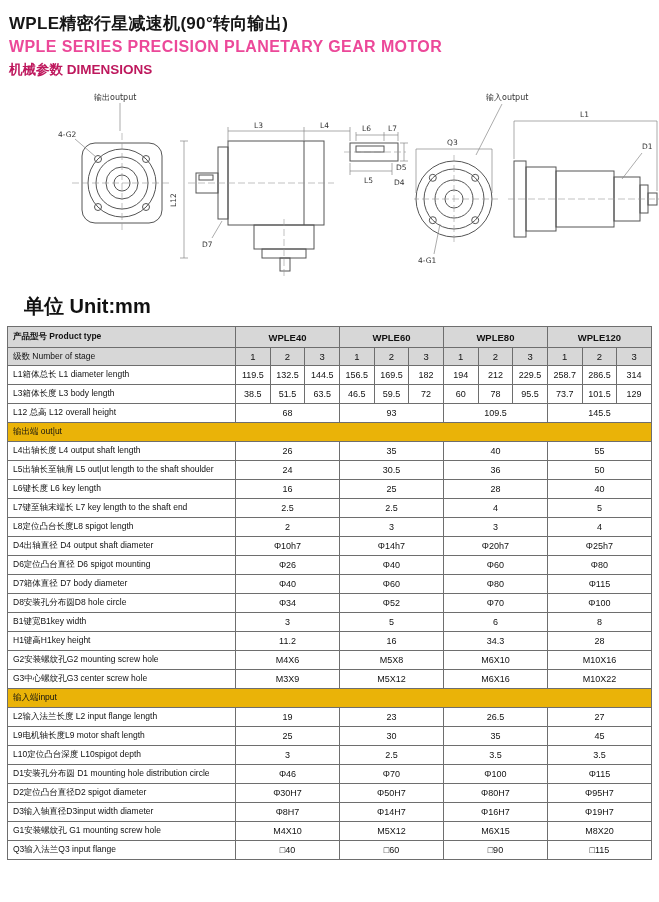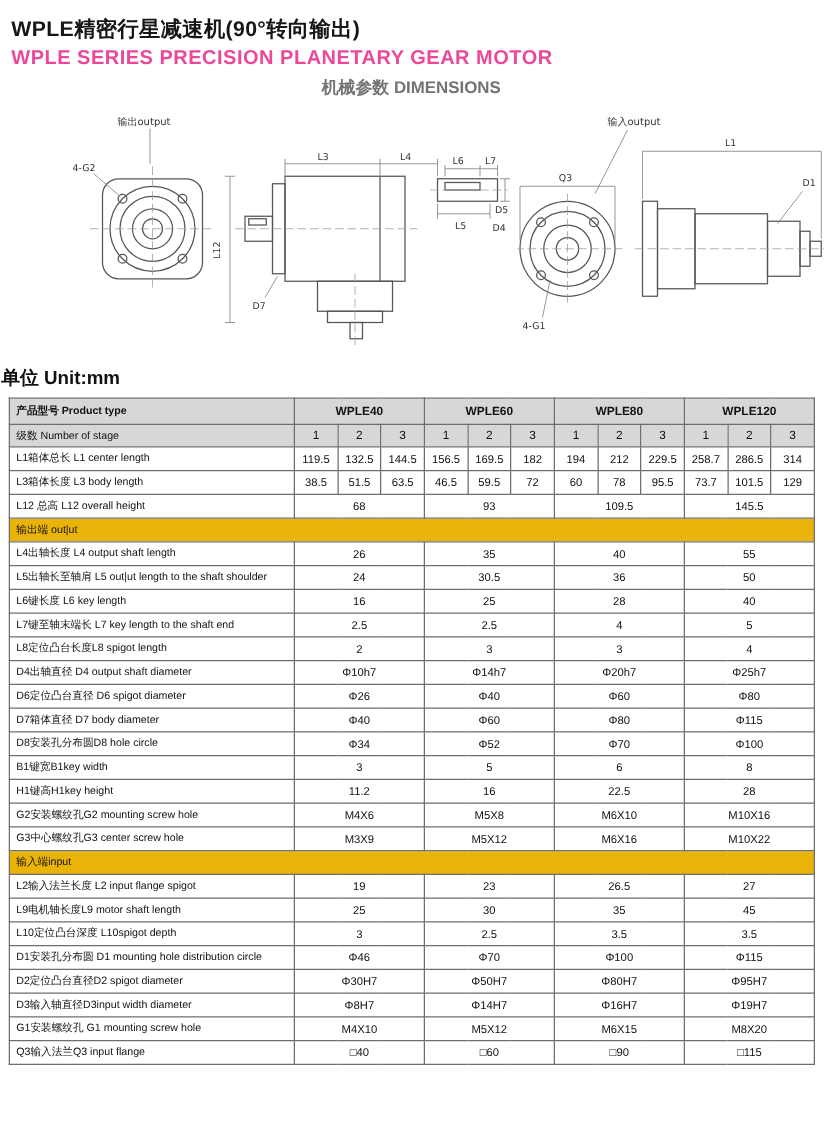--- a/index.html
+++ b/index.html
@@ -1,28 +1,28 @@
 <!DOCTYPE html>
 <html><head>
 <meta charset="utf-8">
 <style>
   * { margin:0; padding:0; box-sizing:border-box; }
   html,body { width:659px; height:902px; background:#fff; color:#111;
     font-family:"Liberation Sans", sans-serif; }
   .header { padding:12px 10px 0 9px; }
   .title-cn { font-size:17px; font-weight:bold; letter-spacing:.3px; color:#161616; }
   .title-en { font-size:16px; font-weight:bold; letter-spacing:.4px; color:#ec4899; margin-top:3px; }
-  .subtitle { font-size:13.5px; font-weight:bold; margin-top:5px; color:#737373;text-align:center; }
+  .subtitle { font-size:13.5px; font-weight:bold; margin-top:5px; color:#be185d; }
   .drawings { position:relative; height:196px; margin-top:12px; }
   .drawing { position:absolute; top:0; }
   #drawing-output { left:58px; }
   #drawing-input { left:414px; }
   svg text { fill:#333; font-family:"DejaVu Sans", sans-serif; font-size:7.5px; }
   svg text.cjk { font-size:8px; }
-  .unit { font-size:15px; font-weight:bold; margin:6px 0 6px 1px; }
+  .unit { font-size:20px; font-weight:bold; margin:6px 0 6px 24px; }
   table { border-collapse:collapse; width:645px; margin-left:7px; table-layout:fixed;padding-left:12px; }
   th, td { border:1px solid #6e6e6e; font-size:9px; text-align:center;
     height:19px; padding:1px 1px; overflow:hidden; white-space:nowrap; }
   thead th { background:#d7d7d7; font-size:9.5px; height:21px; }
   thead tr.stage-row th { font-weight:normal; height:18px; }
   .row-label { text-align:left; padding-left:5px; font-size:8.5px; }
   td.section-label { text-align:left; padding-left:5px; background:#eab308; font-size:8.5px; }
 </style>
 </head>
 <body>
@@ -198,21 +198,21 @@
       <th>1</th>
       <th>2</th>
       <th>3</th>
       <th>1</th>
       <th>2</th>
       <th>3</th>
     </tr>
   </thead>
   <tbody>
       <tr>
-        <td class="row-label">L1箱体总长 L1 center length</td>
+        <td class="row-label">L1箱体总长 L1 diameter length</td>
         <td>119.5</td>
         <td>132.5</td>
         <td>144.5</td>
         <td>156.5</td>
         <td>169.5</td>
         <td>182</td>
         <td>194</td>
         <td>212</td>
         <td>229.5</td>
         <td>258.7</td>
@@ -280,21 +280,21 @@
         <td colspan="3">4</td>
       </tr>
       <tr>
         <td class="row-label">D4出轴直径 D4 output shaft diameter</td>
         <td colspan="3">Φ10h7</td>
         <td colspan="3">Φ14h7</td>
         <td colspan="3">Φ20h7</td>
         <td colspan="3">Φ25h7</td>
       </tr>
       <tr>
-        <td class="row-label">D6定位凸台直径 D6 spigot diameter</td>
+        <td class="row-label">D6定位凸台直径 D6 spigot mounting</td>
         <td colspan="3">Φ26</td>
         <td colspan="3">Φ40</td>
         <td colspan="3">Φ60</td>
         <td colspan="3">Φ80</td>
       </tr>
       <tr>
         <td class="row-label">D7箱体直径 D7 body diameter</td>
         <td colspan="3">Φ40</td>
         <td colspan="3">Φ60</td>
         <td colspan="3">Φ80</td>
@@ -311,42 +311,42 @@
         <td class="row-label">B1键宽B1key width</td>
         <td colspan="3">3</td>
         <td colspan="3">5</td>
         <td colspan="3">6</td>
         <td colspan="3">8</td>
       </tr>
       <tr>
         <td class="row-label">H1键高H1key height</td>
         <td colspan="3">11.2</td>
         <td colspan="3">16</td>
-        <td colspan="3">22.5</td>
+        <td colspan="3">34.3</td>
         <td colspan="3">28</td>
       </tr>
       <tr>
         <td class="row-label">G2安装螺纹孔G2 mounting screw hole</td>
         <td colspan="3">M4X6</td>
         <td colspan="3">M5X8</td>
         <td colspan="3">M6X10</td>
         <td colspan="3">M10X16</td>
       </tr>
       <tr>
         <td class="row-label">G3中心螺纹孔G3 center screw hole</td>
         <td colspan="3">M3X9</td>
         <td colspan="3">M5X12</td>
         <td colspan="3">M6X16</td>
         <td colspan="3">M10X22</td>
       </tr>
       <tr>
         <td colspan="13" class="section-label">输入端input</td>
       </tr>
       <tr>
-        <td class="row-label">L2输入法兰长度 L2 input flange spigot</td>
+        <td class="row-label">L2输入法兰长度 L2 input flange length</td>
         <td colspan="3">19</td>
         <td colspan="3">23</td>
         <td colspan="3">26.5</td>
         <td colspan="3">27</td>
       </tr>
       <tr>
         <td class="row-label">L9电机轴长度L9 motor shaft length</td>
         <td colspan="3">25</td>
         <td colspan="3">30</td>
         <td colspan="3">35</td>

